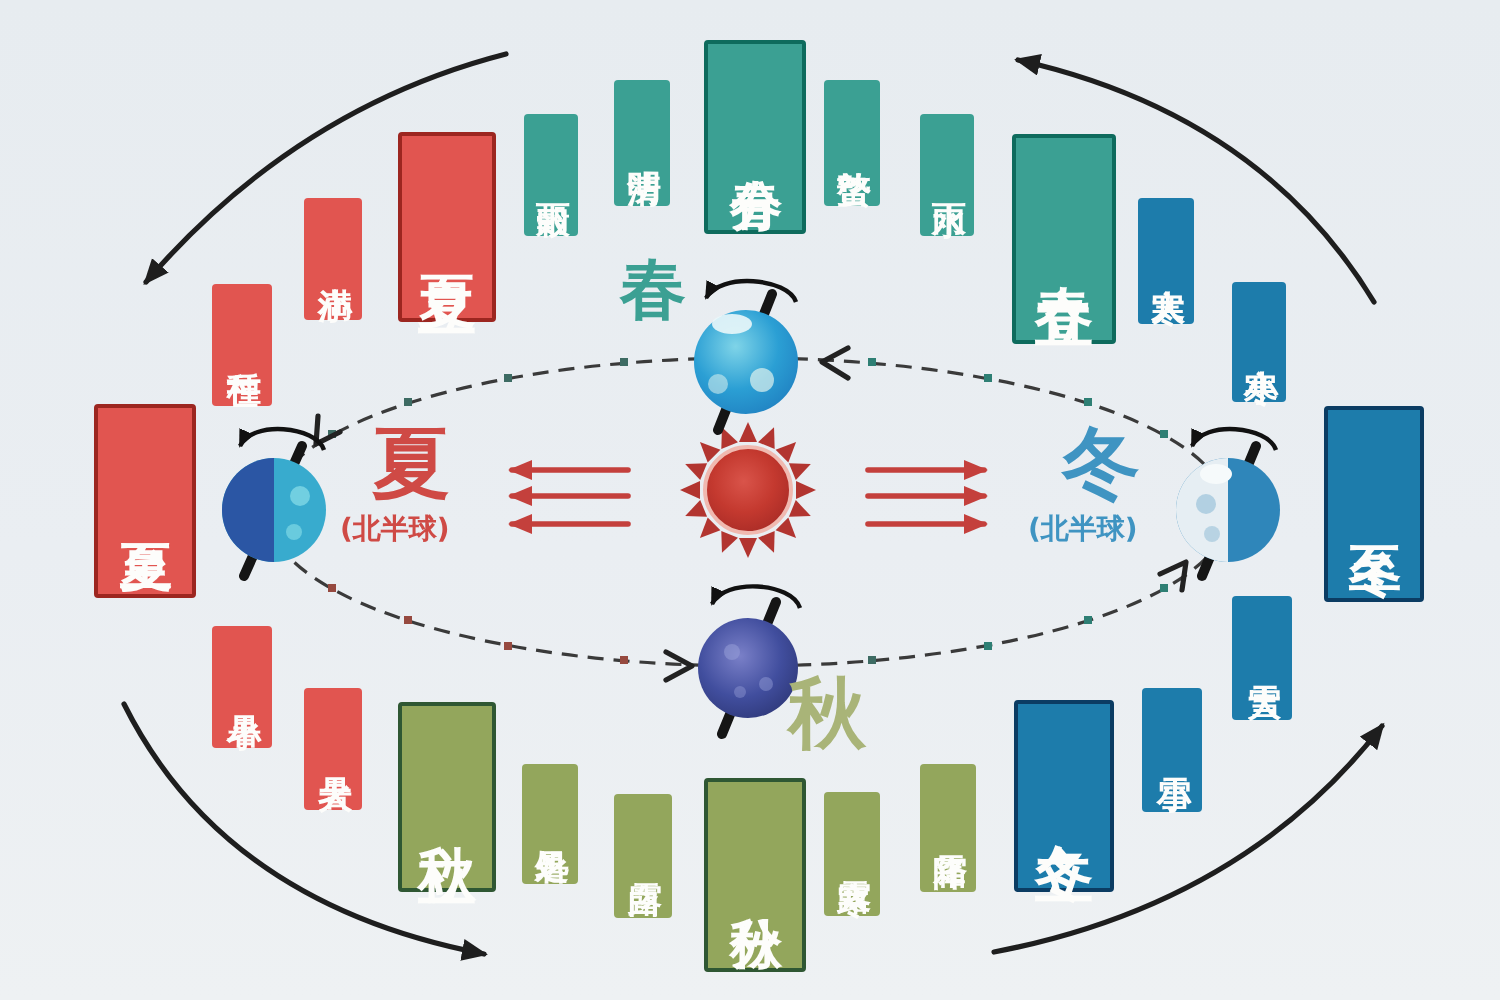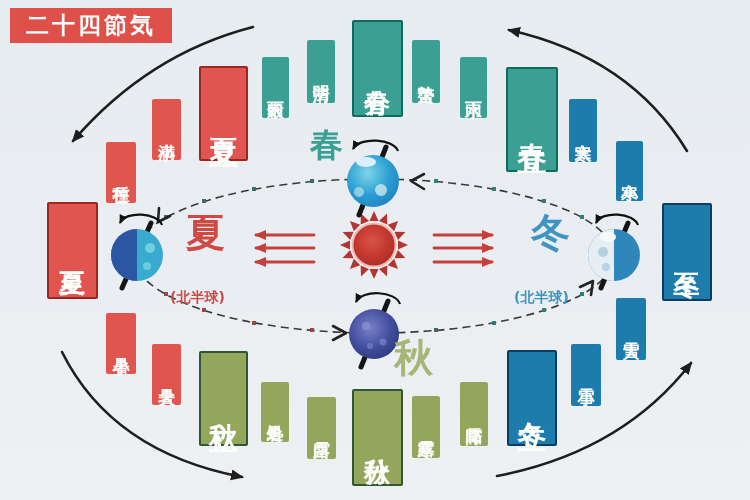--- a/index.html
+++ b/index.html
@@ -27,21 +27,21 @@
   .c-summer{background:#e15550;}
   .c-autumn{background:#93a65c;}
   .c-winter{background:#1d7cab;}
   .b-spring{border:2px solid #0e6b5d;}
   .b-summer{border:2px solid #9c2620;}
   .b-autumn{border:2px solid #2f5733;}
   .b-winter{border:2px solid #0b3c63;}
   .season{
     position:absolute;font-weight:bold;line-height:1;
   }
-  .season-sub{position:absolute;font-weight:bold;font-size:14px;line-height:1;margin-top:32px;}
+  .season-sub{position:absolute;font-weight:bold;font-size:14px;line-height:1;}
   .s-spring{color:#3ba093;font-size:33px;}
   .s-summer{color:#cf4a45;font-size:39px;}
   .s-autumn{color:#a9b478;font-size:39px;}
   .s-winter{color:#3f94c2;font-size:39px;}
   .t-summer{color:#cf4a45;}
   .t-winter{color:#3f94c2;}
 </style>
 </head>
 <body>
 
@@ -179,21 +179,20 @@
       <path d="M614,229 A26,26 0 0 0 614,281 Z" fill="#e6eef3"></path>
       <ellipse cx="608" cy="237" rx="8" ry="5" fill="#f6fafb"></ellipse>
       <circle cx="603" cy="252" r="5" fill="#a8cade" opacity="0.85"></circle>
       <circle cx="606" cy="267" r="4" fill="#a8cade" opacity="0.75"></circle>
       <path d="M638,225 C634,213 602,210 596,223" fill="none" stroke="#111" stroke-width="2.2" marker-end="url(#mS)"></path>
     </g>
   </svg>
 
   <div class="label-layer">
 
-    <div class="title">二十四節気</div>
 
     <div class="term sm c-spring" style="left:262px;top:57px;width:27px;height:61px">穀雨</div>
     <div class="term sm c-spring" style="left:307px;top:40px;width:28px;height:63px">清明</div>
     <div class="term md c-spring b-spring" style="left:352px;top:20px;width:47px;height:93px">春分</div>
     <div class="term sm c-spring" style="left:412px;top:40px;width:28px;height:63px">啓蟄</div>
     <div class="term sm c-spring" style="left:460px;top:57px;width:27px;height:61px">雨水</div>
     <div class="term lg c-spring b-spring" style="left:506px;top:67px;width:48px;height:101px">立春</div>
 
     <div class="term lg c-summer b-summer" style="left:199px;top:66px;width:45px;height:91px">立夏</div>
     <div class="term sm c-summer" style="left:152px;top:99px;width:29px;height:61px">小満</div>

